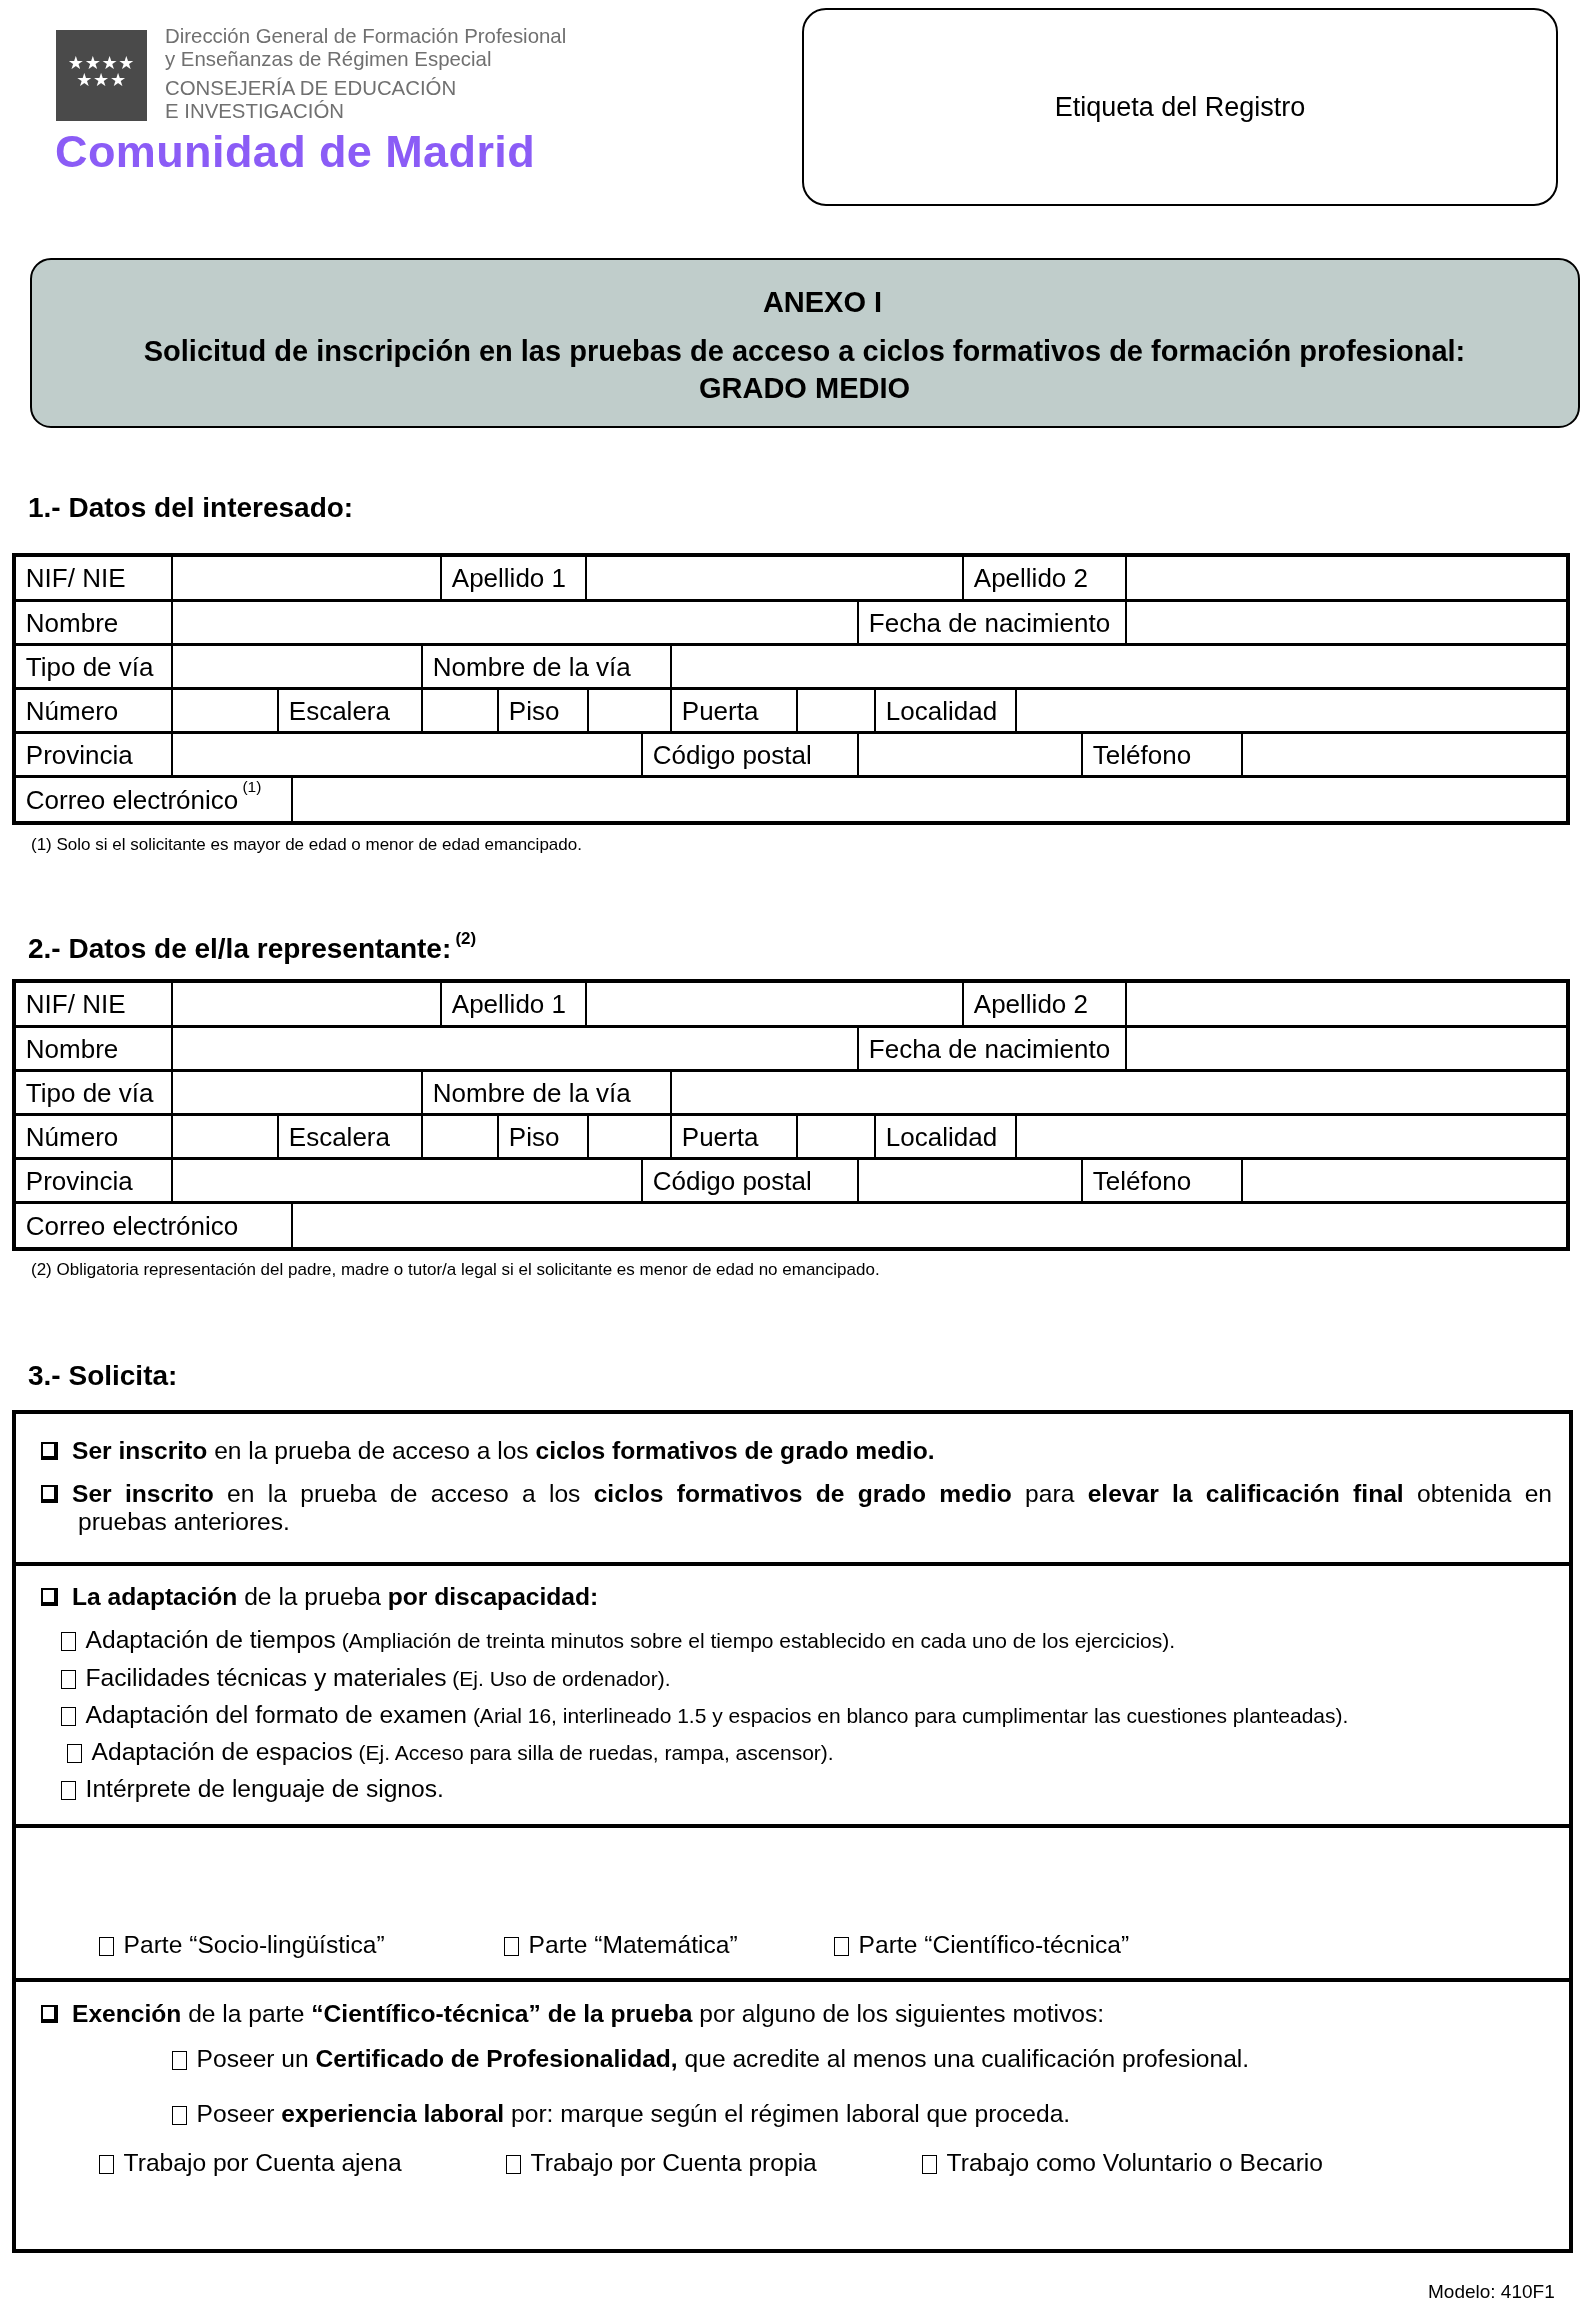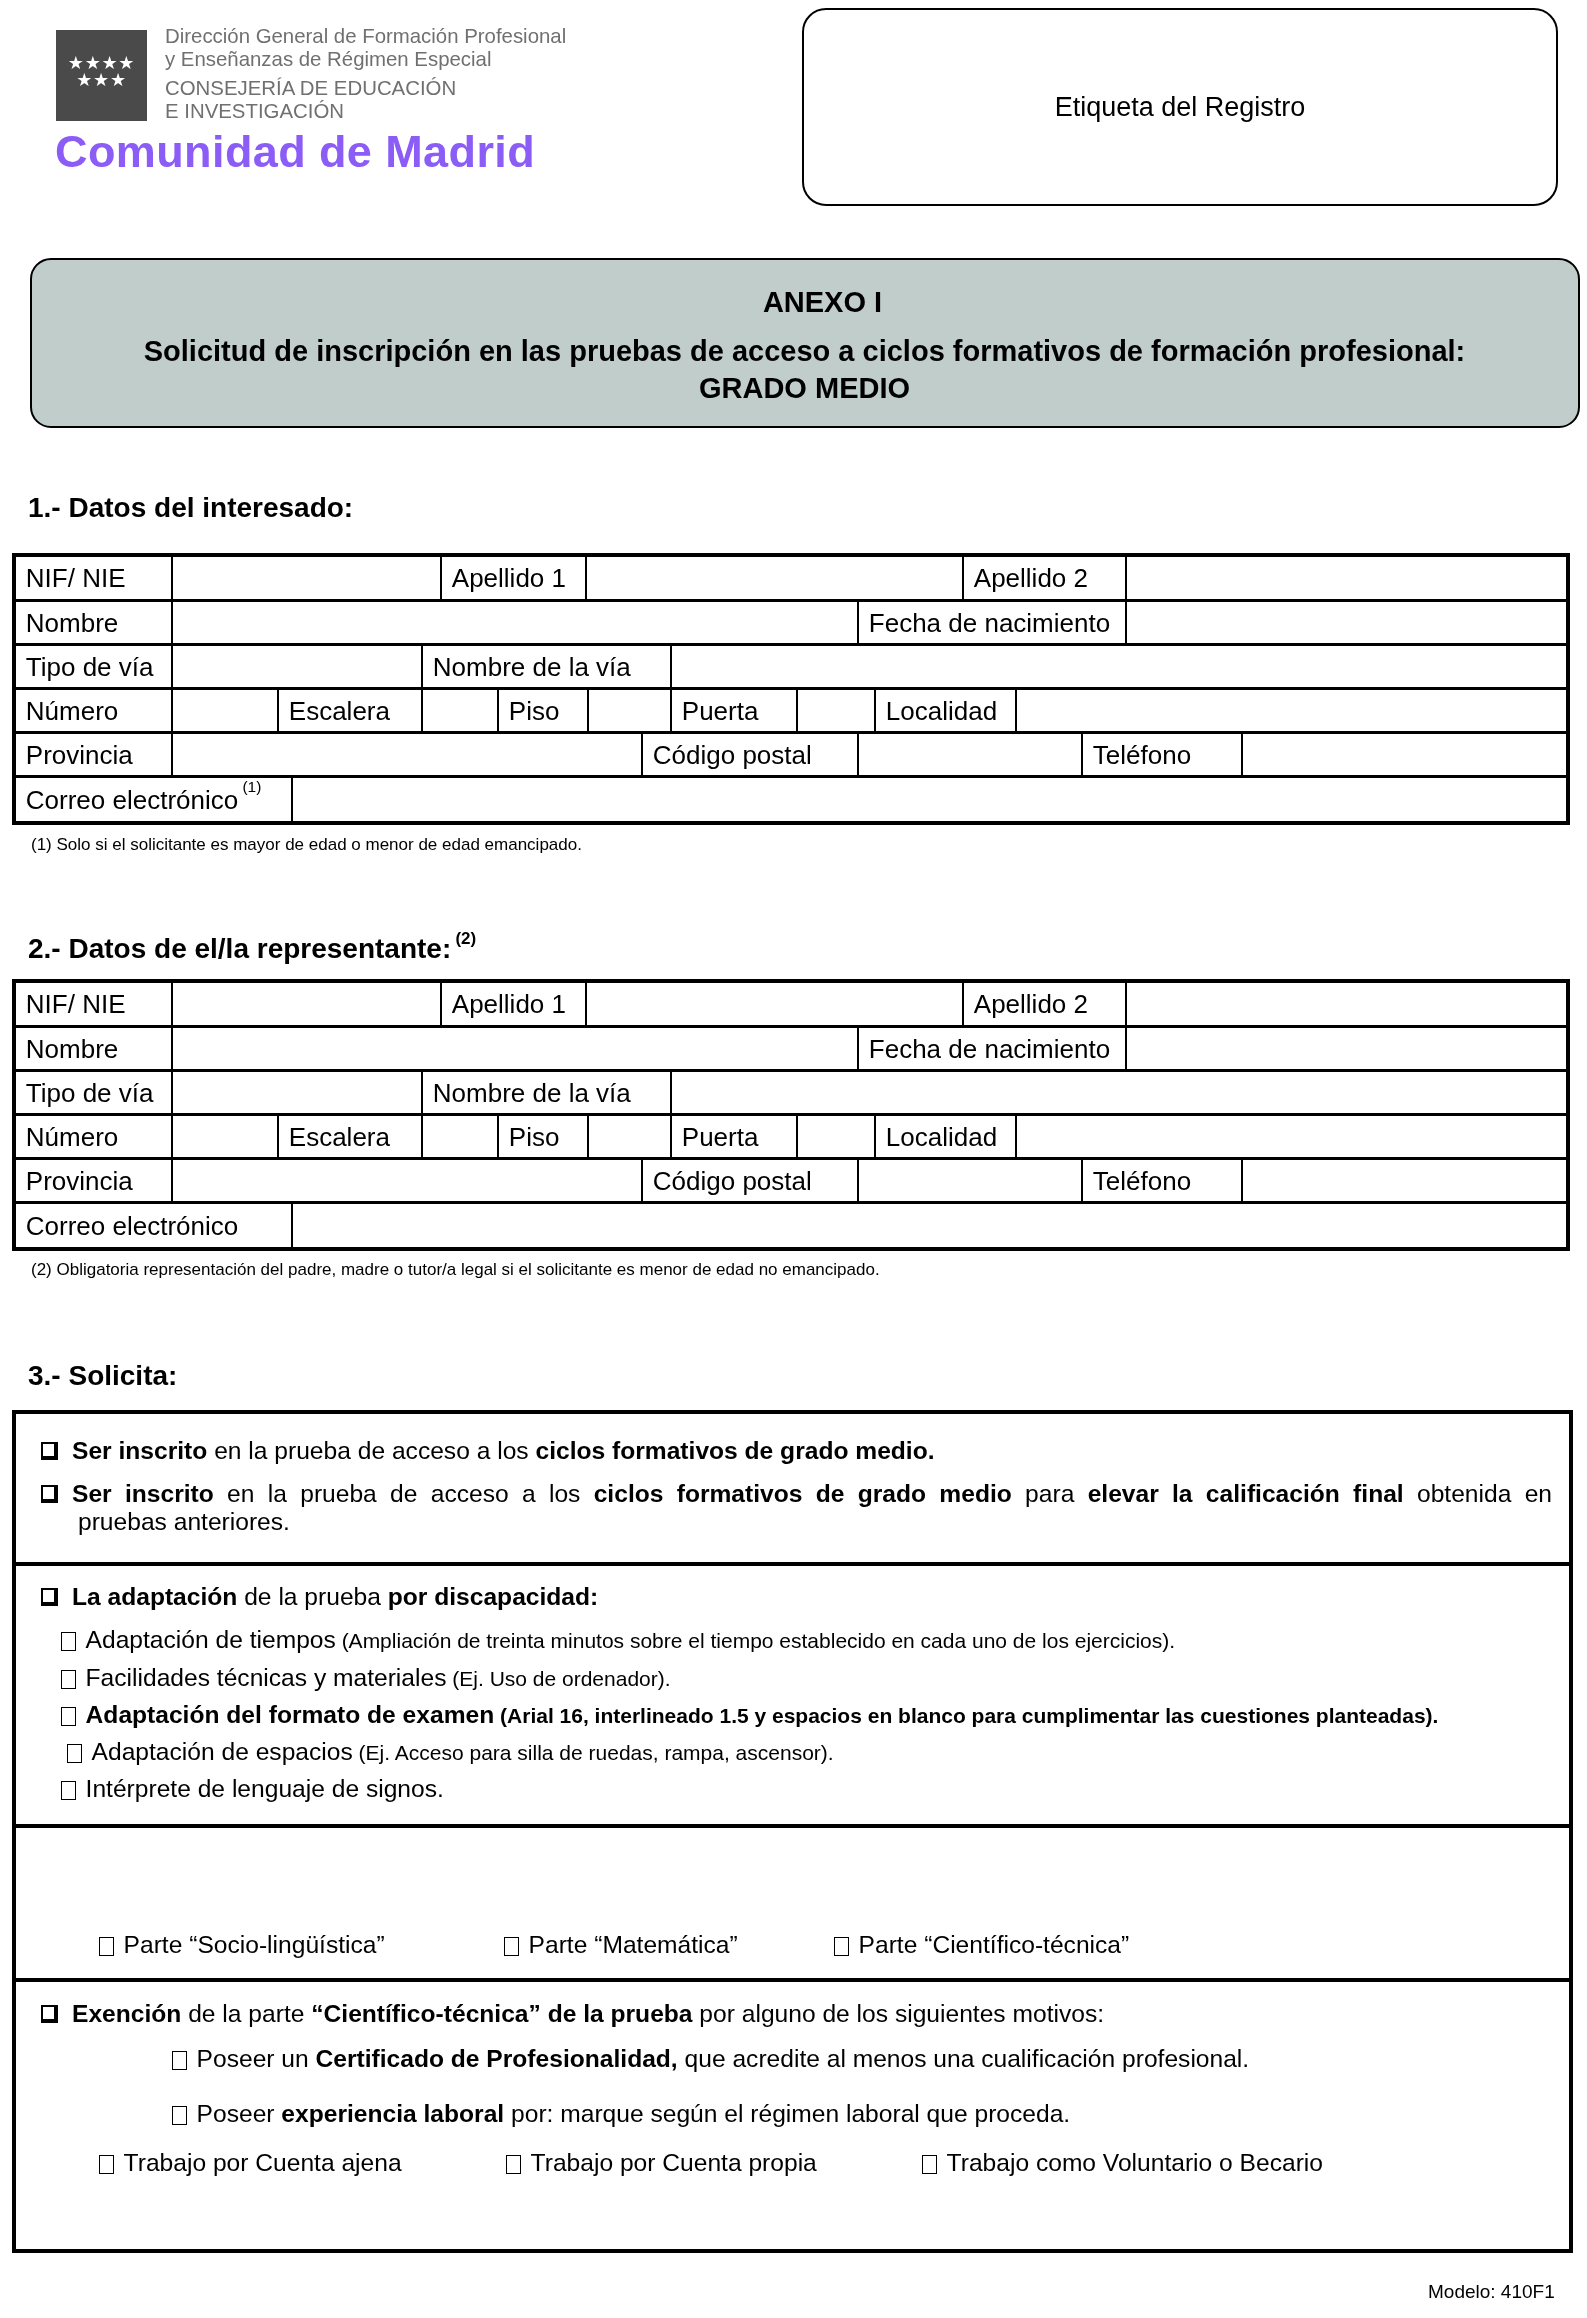--- a/index.html
+++ b/index.html
@@ -259,21 +259,21 @@
       <div style="padding-left:37px;">pruebas anteriores.</div>
     </div>
   </div>
 
   <div class="sblock sep" style="top:148px;height:263px;">
     <div class="line" style="left:25px;top:17px;">
       <span class="bigcb"></span><b>La adaptación</b><span> de la prueba </span><b>por discapacidad:</b>
     </div>
     <div class="line" style="left:45px;top:60px;"><span class="smallcb"></span><span>Adaptación de tiempos</span><span class="small"> (Ampliación de treinta minutos sobre el tiempo establecido en cada uno de los ejercicios).</span></div>
     <div class="line" style="left:45px;top:98px;"><span class="smallcb"></span><span>Facilidades técnicas y materiales</span><span class="small"> (Ej. Uso de ordenador).</span></div>
-    <div class="line" style="left:45px;top:135px;font-weight:bold;"><span class="smallcb"></span><span>Adaptación del formato de examen</span><span class="small"> (Arial 16, interlineado 1.5 y espacios en blanco para cumplimentar las cuestiones planteadas).</span></div>
+    <div class="line" style="left:45px;top:135px;"><span class="smallcb"></span><span>Adaptación del formato de examen</span><span class="small"> (Arial 16, interlineado 1.5 y espacios en blanco para cumplimentar las cuestiones planteadas).</span></div>
     <div class="line" style="left:45px;top:172px;margin-left:6px;"><span class="smallcb"></span><span>Adaptación de espacios</span><span class="small"> (Ej. Acceso para silla de ruedas, rampa, ascensor).</span></div>
     <div class="line" style="left:45px;top:209px;"><span class="smallcb"></span><span>Intérprete de lenguaje de signos.</span></div>
   </div>
 
   <div class="sblock sep" style="top:410px;height:184px;">
     <div class="line" style="left:83px;top:103px;"><span class="smallcb"></span><span>Parte “Socio-lingüística”</span></div>
     <div class="line" style="left:488px;top:103px;"><span class="smallcb"></span><span>Parte “Matemática”</span></div>
     <div class="line" style="left:818px;top:103px;"><span class="smallcb"></span><span>Parte “Científico-técnica”</span></div>
   </div>
 

